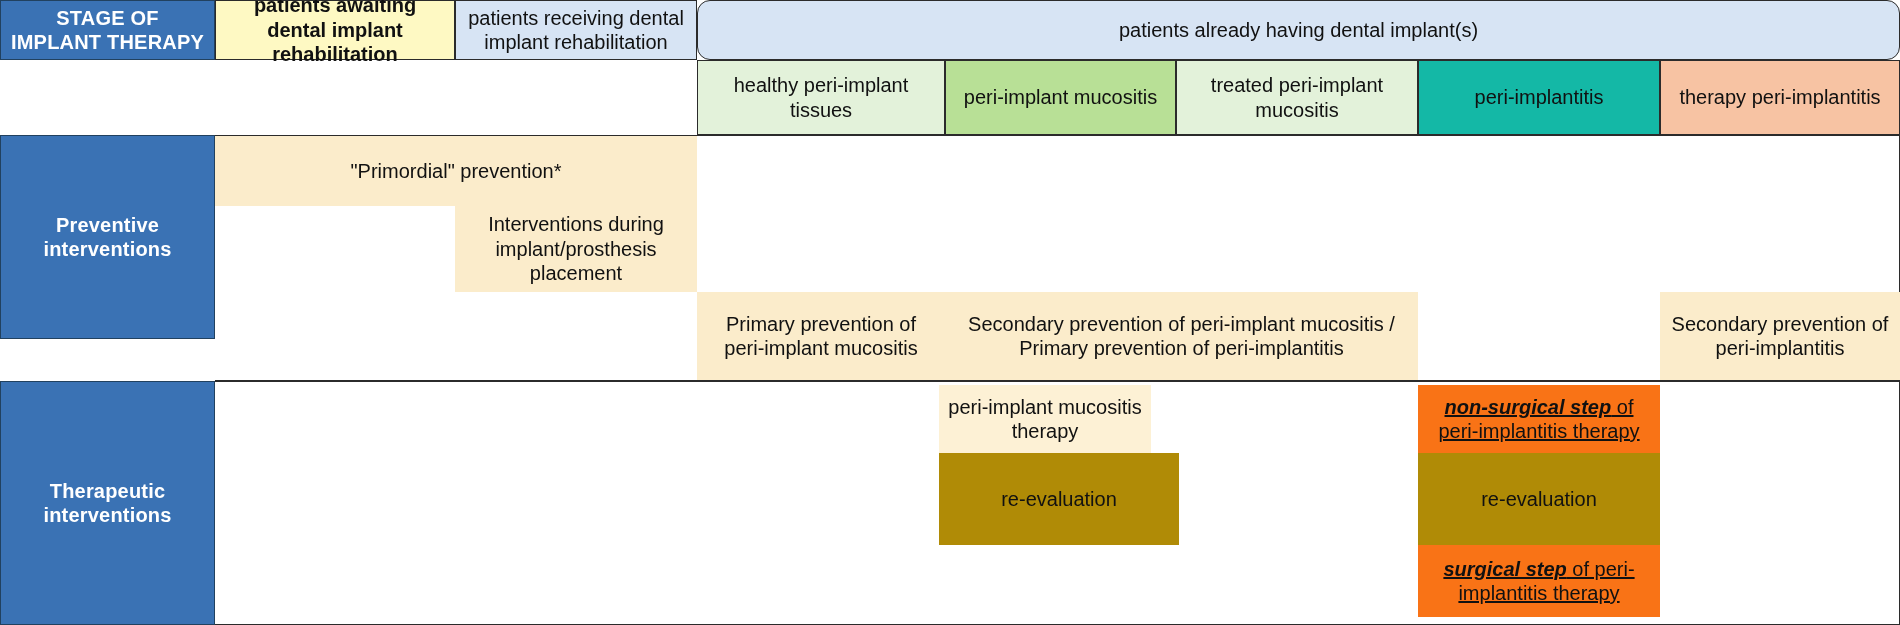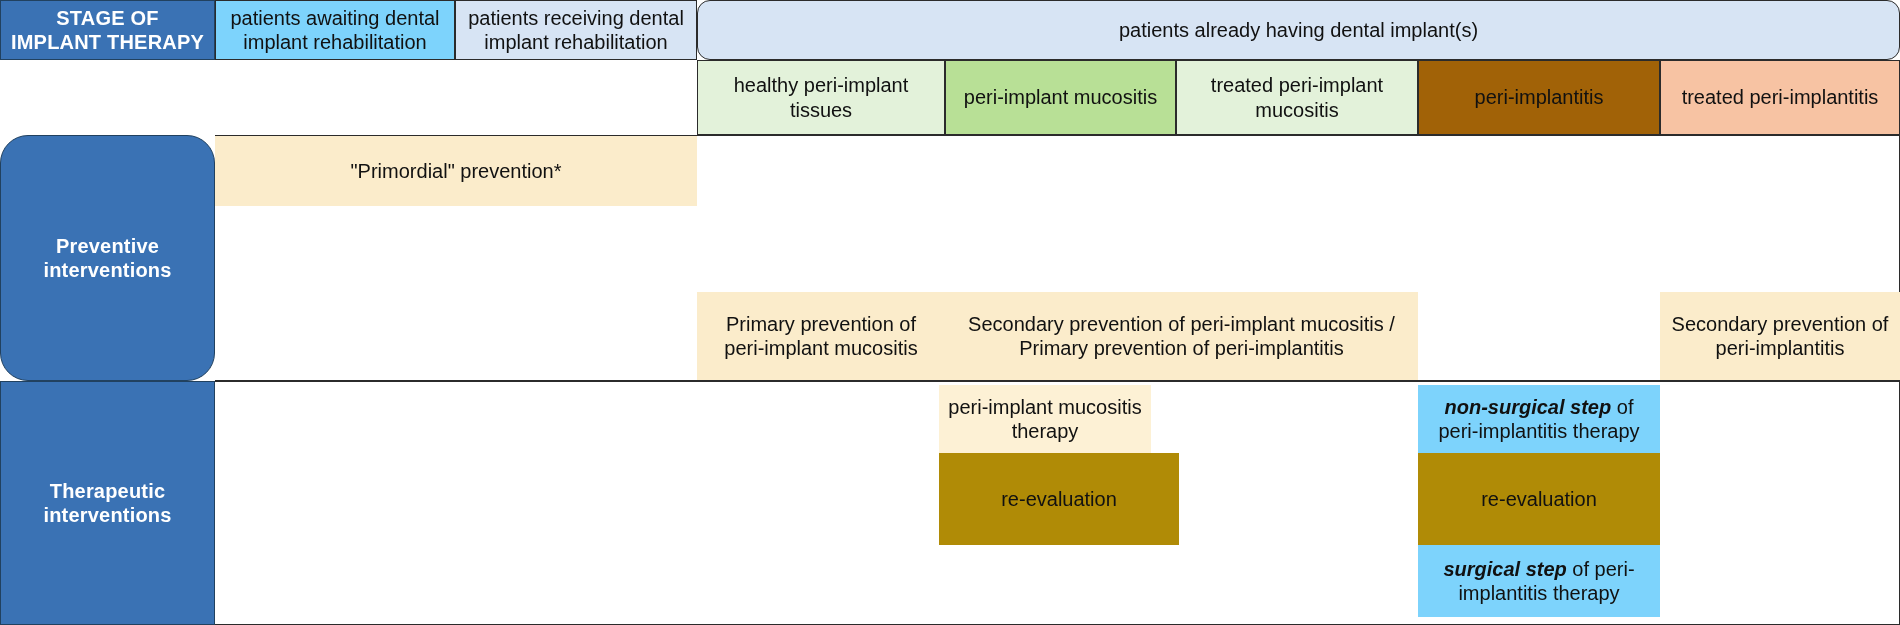--- a/index.html
+++ b/index.html
@@ -33,33 +33,33 @@
   
   .rowlabel {
     background: #3a72b4;
     color: #ffffff;
     font-weight: bold;
     font-size: 20px;
     letter-spacing: .2px;
     border: 1.5px solid #21415f;
   }
 
-  .hdr-blue-mid   { background: #7dd3fc; border: 1.5px solid #2b2b2b; }
+  .hdr-blue-mid   { background: #fef9c3; border: 1.5px solid #2b2b2b; font-weight: bold; }
   .hdr-blue-light { background: #d7e4f4; border: 1.5px solid #2b2b2b; }
 
   .diag-white   { background: #ffffff; border: 1.5px solid #2b2b2b; }
   .diag-green-l { background: #e3f2da; border: 1.5px solid #2b2b2b; }
   .diag-green-m { background: #b8e096; border: 1.5px solid #2b2b2b; }
-  .diag-orange-m{ background: #a16207; border: 1.5px solid #2b2b2b; }
+  .diag-orange-m{ background: #14b8a6; border: 1.5px solid #2b2b2b; }
   .diag-orange-l{ background: #f7c3a3; border: 1.5px solid #2b2b2b; }
 
   
   .band-cream  { background: #fbeccb; }
   .band-cream2 { background: #fdf1d5; }
-  .band-gold   { background: #7dd3fc; }
+  .band-gold   { background: #f97316; text-decoration: underline; }
   .band-dark   { background: #b08b06; }
   .italic { font-style: italic; font-weight: bold; }
 </style>
 </head>
 <body>
 
 <div id="diagram">
 
   <div class="cell rowlabel" style="left:0px; top:0px; width:215px; height:60px;">
     <span>STAGE OF IMPLANT THERAPY</span>
@@ -89,35 +89,38 @@
 
   <div class="cell diag-green-l" style="left:1176px; top:60px; width:242px; height:75px;">
     <span>treated peri-implant mucositis</span>
   </div>
 
   <div class="cell diag-orange-m" style="left:1418px; top:60px; width:242px; height:75px;">
     <span>peri-implantitis</span>
   </div>
 
   <div class="cell diag-orange-l" style="left:1660px; top:60px; width:240px; height:75px;">
-    <span>treated peri-implantitis</span>
+    <span>therapy peri-implantitis</span>
   </div>
 
-  <div class="cell rowlabel" style="left:0px; top:135px; width:215px; height:246px;border-radius:28px;">
+  <div class="cell rowlabel" style="left:0px; top:135px; width:215px; height:204px;">
     <span>Preventive interventions</span>
   </div>
 
   <div style="position:absolute; left:215px; top:135px; width:1685px; height:246px;
               background:#ffffff; border-top:1.5px solid #2b2b2b; border-bottom:1.5px solid #2b2b2b;
               border-right:1.5px solid #2b2b2b;"></div>
 
   <div class="cell band-cream" style="left:215px; top:136px; width:482px; height:70px;">
     <span>"Primordial" prevention*</span>
   </div>
 
+  <div class="cell band-cream" style="left:455px; top:206px; width:242px; height:86px;">
+    <span>Interventions during implant/prosthesis placement</span>
+  </div>
 
   <div class="cell band-cream" style="left:697px; top:292px; width:248px; height:88px;">
     <span>Primary prevention of peri-implant mucositis</span>
   </div>
 
   <div class="cell band-cream" style="left:945px; top:292px; width:473px; height:88px;">
     <span>Secondary prevention of peri-implant mucositis / Primary prevention of peri-implantitis</span>
   </div>
 
   <div class="cell band-cream" style="left:1660px; top:292px; width:240px; height:88px;">

